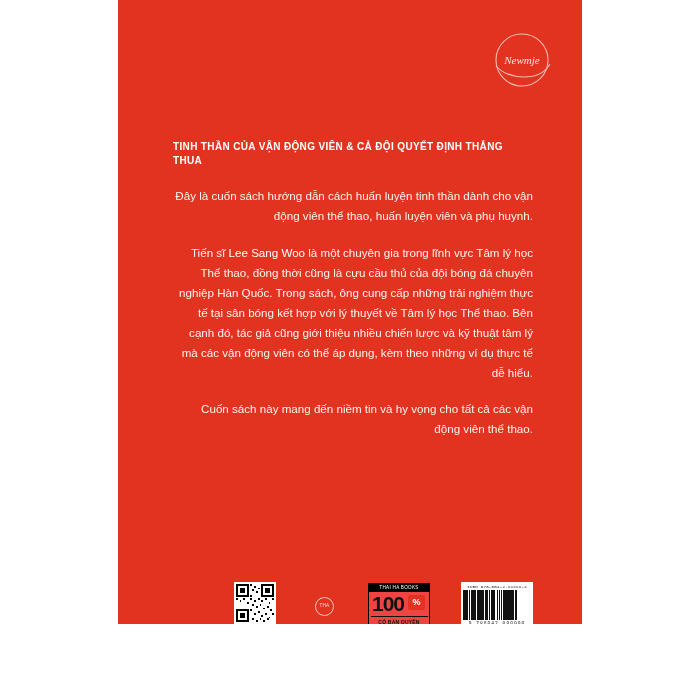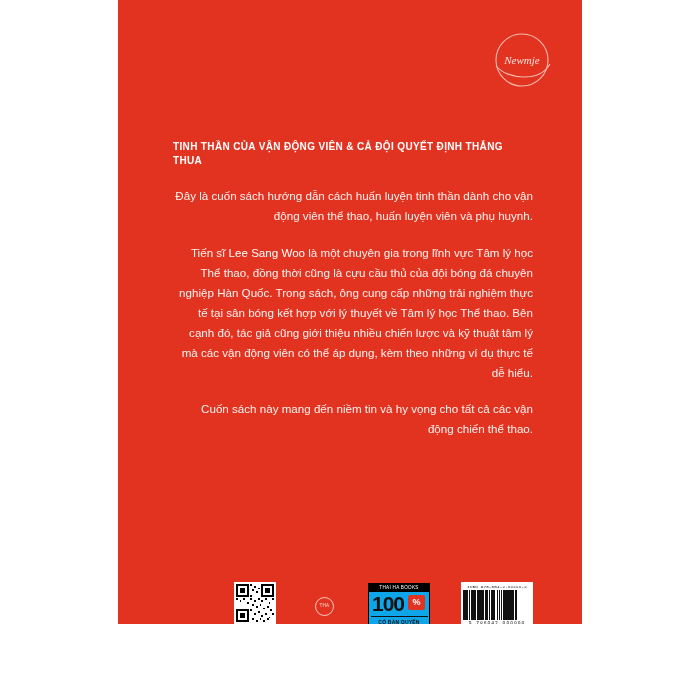--- a/index.html
+++ b/index.html
@@ -130,21 +130,21 @@
     background: #000;
     color: #fff;
     font-size: 4.6px;
     line-height: 8px;
     text-align: center;
     letter-spacing: 0.3px;
   }
   #badge .badgebody {
     position: relative;
     height: 34px;
-    background: #0ea5e9;
+    background: #ef4444;
   }
   #badge .hundred {
     position: absolute;
     left: 3px;
     top: 1px;
     font-size: 21px;
     font-weight: bold;
     color: #111111;
     letter-spacing: -1px;
     line-height: 22px;
@@ -230,21 +230,21 @@
         <circle cx="34" cy="34" r="26" fill="none" stroke="#f6b9ae" stroke-width="1.1"></circle>
         <path d="M8 40 C20 54, 52 56, 62 38" fill="none" stroke="#f6b9ae" stroke-width="1.1"></path>
         <text x="34" y="38" text-anchor="middle" font-family="Liberation Serif, serif" font-style="italic" font-size="11" fill="#ffe3dd">Newmje</text>
       </svg>
     </div>
 
     <div id="textblock">
       <div class="heading">TINH THẦN CỦA VẬN ĐỘNG VIÊN &amp; CẢ ĐỘI QUYẾT ĐỊNH THẮNG THUA</div>
       <p class="para"><span>Đây là cuốn sách hướng dẫn cách huấn luyện tinh thần dành cho vận động viên thể thao, huấn luyện viên và phụ huynh.</span></p>
       <p class="para"><span>Tiến sĩ </span><b>Lee Sang Woo</b><span> là một chuyên gia trong lĩnh vực Tâm lý học Thể thao, đồng thời cũng là cựu cầu thủ của đội bóng đá chuyên nghiệp Hàn Quốc. Trong sách, ông cung cấp những trải nghiệm thực tế tại sân bóng kết hợp với lý thuyết về Tâm lý học Thể thao. Bên cạnh đó, tác giả cũng giới thiệu nhiều chiến lược và kỹ thuật tâm lý mà các vận động viên có thể áp dụng, kèm theo những ví dụ thực tế dễ hiểu.</span></p>
-      <p class="para last"><span>Cuốn sách này mang đến niềm tin và hy vọng cho tất cả các vận động chiến thể thao.</span></p>
+      <p class="para last"><span>Cuốn sách này mang đến niềm tin và hy vọng cho tất cả các vận động viên thể thao.</span></p>
     </div>
 
     <div id="bottomstrip">
 
       <div id="qrblock">
         <div class="qr">
           <svg width="38" height="38" viewBox="0 0 21 21" shape-rendering="crispEdges">
             <rect width="21" height="21" fill="#fff"></rect>
             <g fill="#000">
               <rect x="0" y="0" width="7" height="1"></rect>

